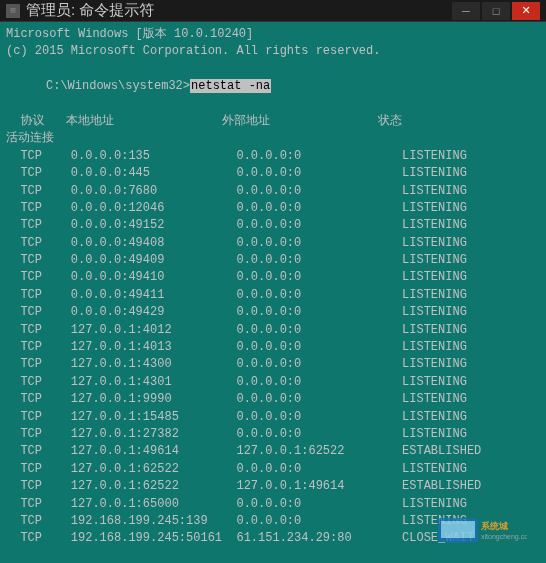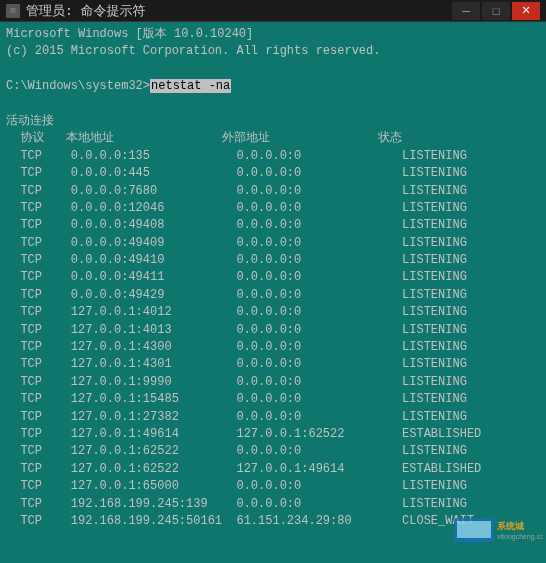--- a/index.html
+++ b/index.html
@@ -30,22 +30,22 @@
     }
     .title-bar-icon {
       width: 14px;
       height: 14px;
       background: #555;
       display: flex; align-items: center; justify-content: center;
       font-size: 8px;
     }
     .title-bar-title {
       color: #ccc;
-      font-size: 13px;
-      font-family: Liberation Mono, monospace;
+      font-size: 15px;
+      font-family: Liberation Sans, sans-serif;
     }
     .title-bar-controls {
       display: flex;
       gap: 2px;
     }
     .title-btn {
       width: 28px;
       height: 18px;
       background: #2a2a2a;
       border: none;
@@ -70,36 +70,37 @@
     .terminal-line {
       line-height: 1.45;
       white-space: pre;
       color: #c0c0c0;
     }
     .terminal-line.header {
       color: #c0c0c0;
     }
     .terminal-line.prompt {
       color: #c0c0c0;
+      margin-left: 40px;
     }
     .command-input {
       display: inline;
       background: #c0c0c0;
       color: #000;
       padding: 0 1px;
     }
     .col-header {
       color: #c0c0c0;
     }
 
     
     .watermark {
       position: absolute;
       bottom: 18px;
-      right: 3px;
+      right: 19px;
       display: flex;
       flex-direction: column;
       align-items: flex-start;
       pointer-events: none;
     }
     .watermark-logo {
       width: 90px;
       height: 30px;
       opacity: 0.85;
     }
@@ -120,28 +121,29 @@
     <button class="title-btn close-btn">✕</button>
   </div>
 </div>
 
 <div class="terminal">
   <div class="terminal-line header">Microsoft Windows [版本 10.0.10240]</div>
   <div class="terminal-line header">(c) 2015 Microsoft Corporation. All rights reserved.</div>
   <div class="terminal-line">&nbsp;</div>
   <div class="terminal-line prompt"><span>C:\Windows\system32&gt;</span><span class="command-input">netstat -na</span></div>
   <div class="terminal-line">&nbsp;</div>
+  <div class="terminal-line col-header">  协议   本地地址               外部地址               状态</div>
   <div class="terminal-line col-header">活动连接</div>
-  <div class="terminal-line col-header">  协议   本地地址               外部地址               状态</div>
 
   <div>
     <div class="terminal-line">  TCP    0.0.0.0:135            0.0.0.0:0              LISTENING</div>
     <div class="terminal-line">  TCP    0.0.0.0:445            0.0.0.0:0              LISTENING</div>
     <div class="terminal-line">  TCP    0.0.0.0:7680           0.0.0.0:0              LISTENING</div>
     <div class="terminal-line">  TCP    0.0.0.0:12046          0.0.0.0:0              LISTENING</div>
+    <div class="terminal-line">  TCP    0.0.0.0:49152          0.0.0.0:0              LISTENING</div>
     <div class="terminal-line">  TCP    0.0.0.0:49408          0.0.0.0:0              LISTENING</div>
     <div class="terminal-line">  TCP    0.0.0.0:49409          0.0.0.0:0              LISTENING</div>
     <div class="terminal-line">  TCP    0.0.0.0:49410          0.0.0.0:0              LISTENING</div>
     <div class="terminal-line">  TCP    0.0.0.0:49411          0.0.0.0:0              LISTENING</div>
     <div class="terminal-line">  TCP    0.0.0.0:49429          0.0.0.0:0              LISTENING</div>
     <div class="terminal-line">  TCP    127.0.0.1:4012         0.0.0.0:0              LISTENING</div>
     <div class="terminal-line">  TCP    127.0.0.1:4013         0.0.0.0:0              LISTENING</div>
     <div class="terminal-line">  TCP    127.0.0.1:4300         0.0.0.0:0              LISTENING</div>
     <div class="terminal-line">  TCP    127.0.0.1:4301         0.0.0.0:0              LISTENING</div>
     <div class="terminal-line">  TCP    127.0.0.1:9990         0.0.0.0:0              LISTENING</div>

